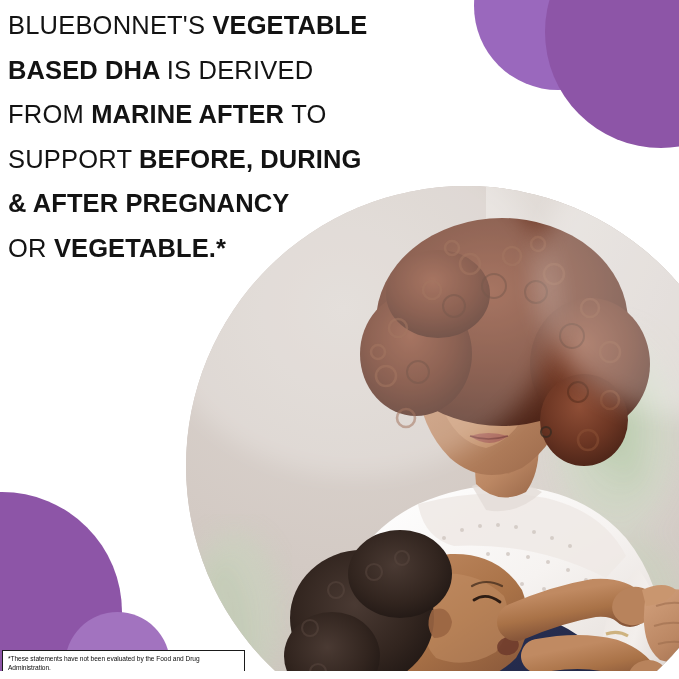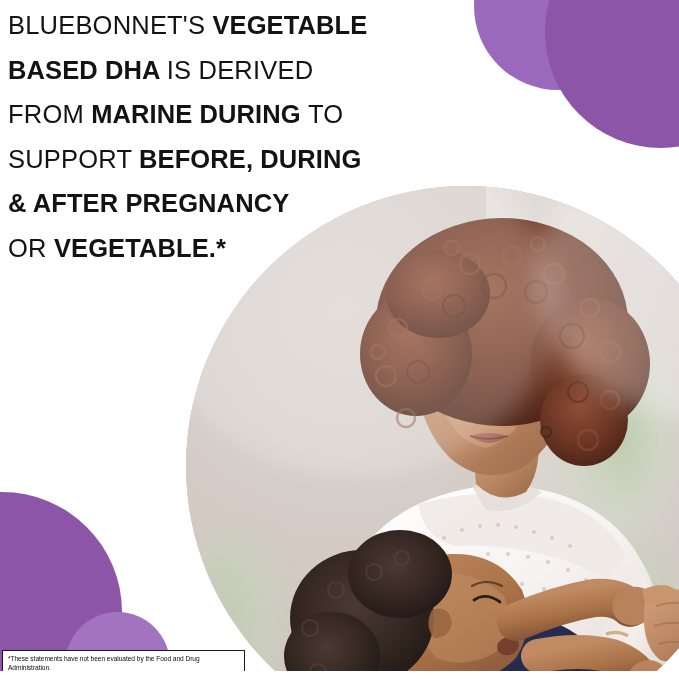--- a/index.html
+++ b/index.html
@@ -358,21 +358,21 @@
       <ellipse cx="170" cy="120" rx="200" ry="170" fill="#ffffff" opacity="0.22" filter="url(#soft12)"></ellipse>
       <ellipse cx="500" cy="90" rx="150" ry="140" fill="#ffffff" opacity="0.3" filter="url(#soft12)"></ellipse>
     </svg>
   </div>
 
   <div class="blob" id="blob-bl-dark"></div>
   <div class="blob" id="blob-bl-light"></div>
 
   <div id="headline"><span class="lt">BLUEBONNET'S </span><span class="bd">VEGETABLE
 BASED DHA </span><span class="lt">IS DERIVED
-FROM </span><span class="bd">MARINE DURING </span><span class="lt">TO
+FROM </span><span class="bd">MARINE AFTER </span><span class="lt">TO
 SUPPORT </span><span class="bd">BEFORE, DURING
 &amp; AFTER PREGNANCY
 </span><span class="lt">OR </span><span class="bd">VEGETABLE.*</span></div>
 
   <div id="disclaimer">
     <p>*These statements have not been evaluated by the Food and Drug Administration.</p>
     <p>This product is not intended to diagnose, treat, cure or prevent any disease.</p>
   </div>
 
 </div>

